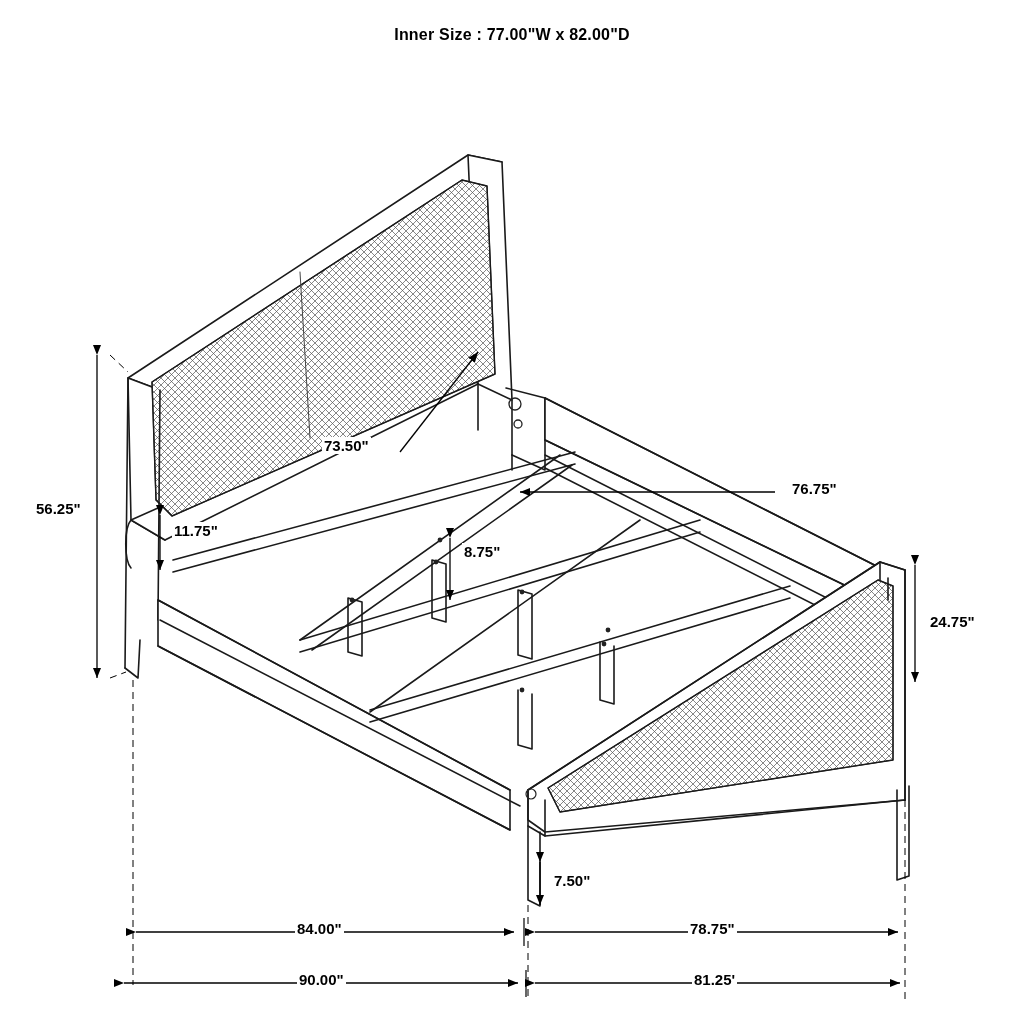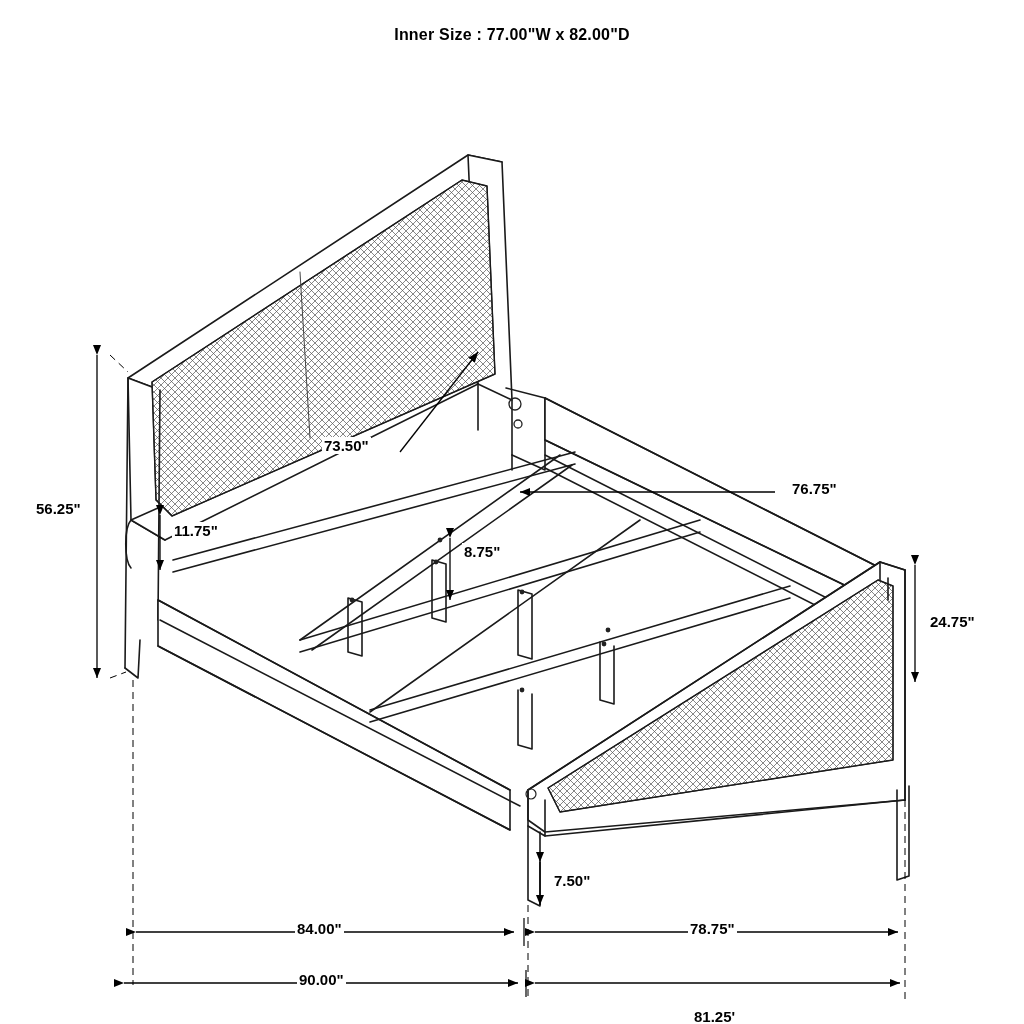--- a/index.html
+++ b/index.html
@@ -150,15 +150,15 @@
   <div class="dimlabel" style="left:322px;top:437px;">73.50"</div>
   <div class="dimlabel" style="left:34px;top:500px;">56.25"</div>
   <div class="dimlabel" style="left:172px;top:522px;">11.75"</div>
   <div class="dimlabel" style="left:462px;top:543px;">8.75"</div>
   <div class="dimlabel" style="left:790px;top:480px;">76.75"</div>
   <div class="dimlabel" style="left:928px;top:613px;">24.75"</div>
   <div class="dimlabel" style="left:552px;top:872px;">7.50"</div>
   <div class="dimlabel" style="left:295px;top:920px;">84.00"</div>
   <div class="dimlabel" style="left:688px;top:920px;">78.75"</div>
   <div class="dimlabel" style="left:297px;top:971px;">90.00"</div>
-  <div class="dimlabel" style="left:692px;top:971px;margin-top:37px;">81.25'</div>
+  <div class="dimlabel" style="left:692px;top:971px;">81.25'</div>
 
 </div>
 
 </body></html>

